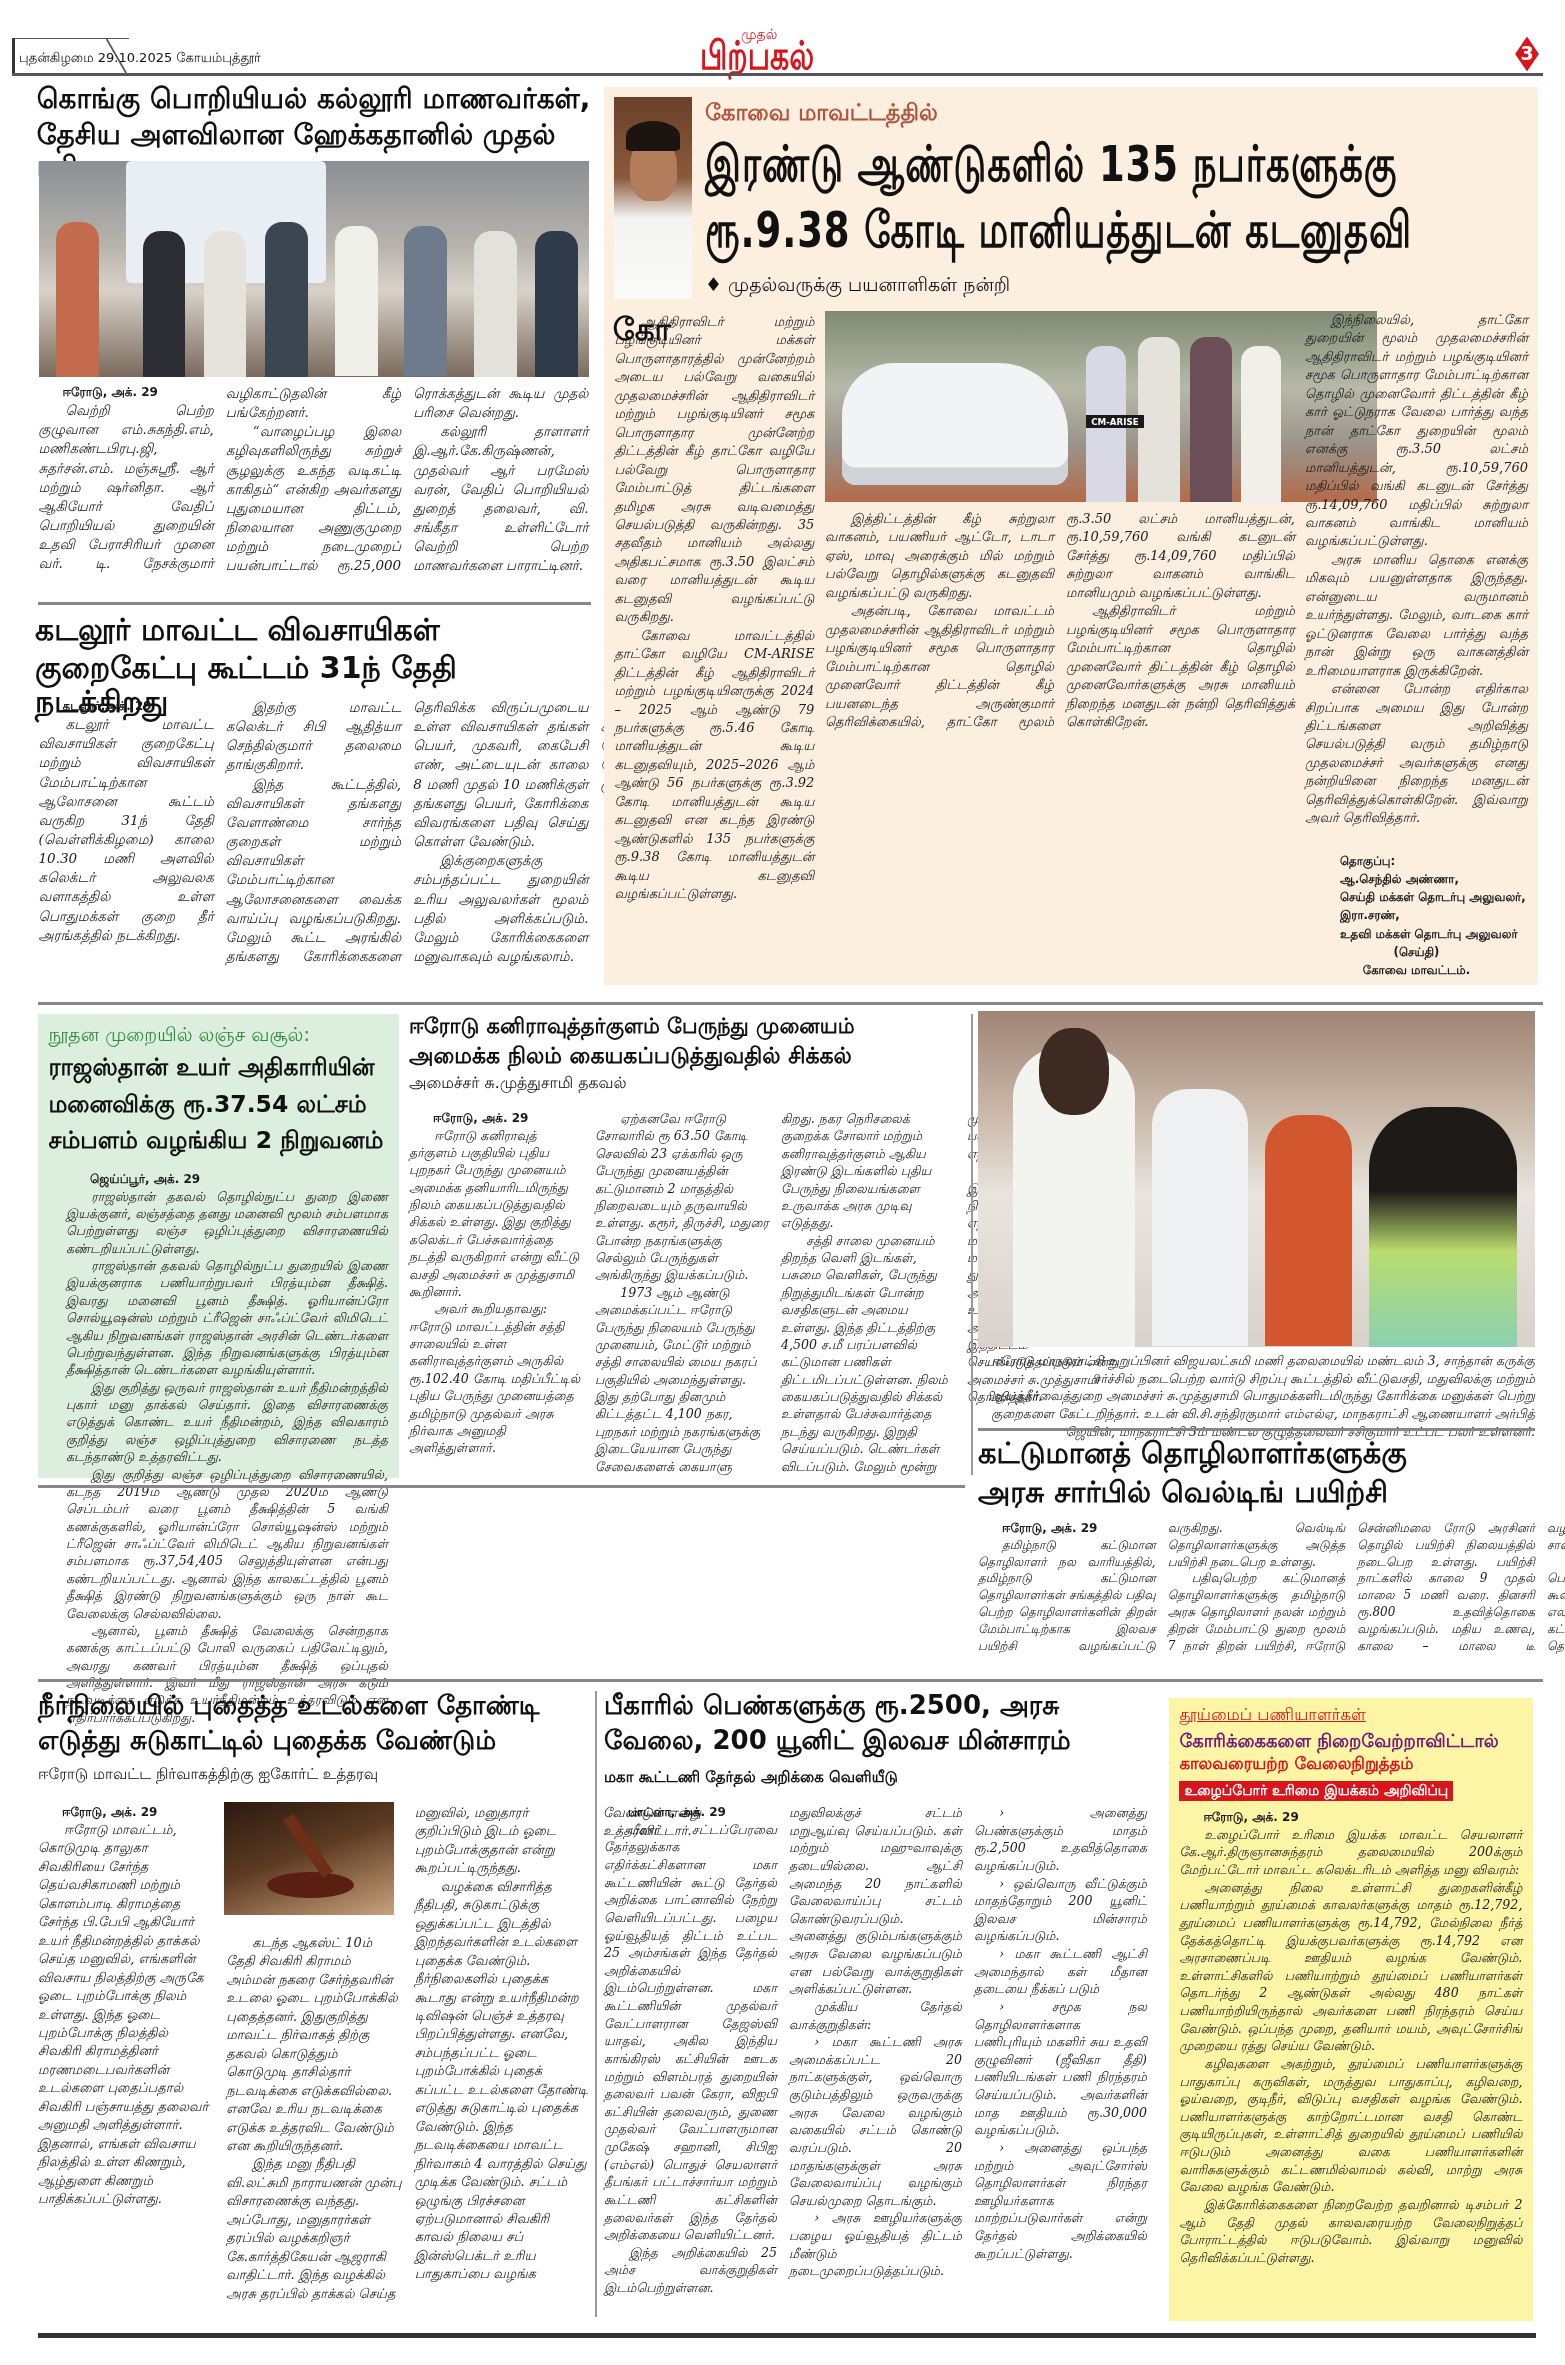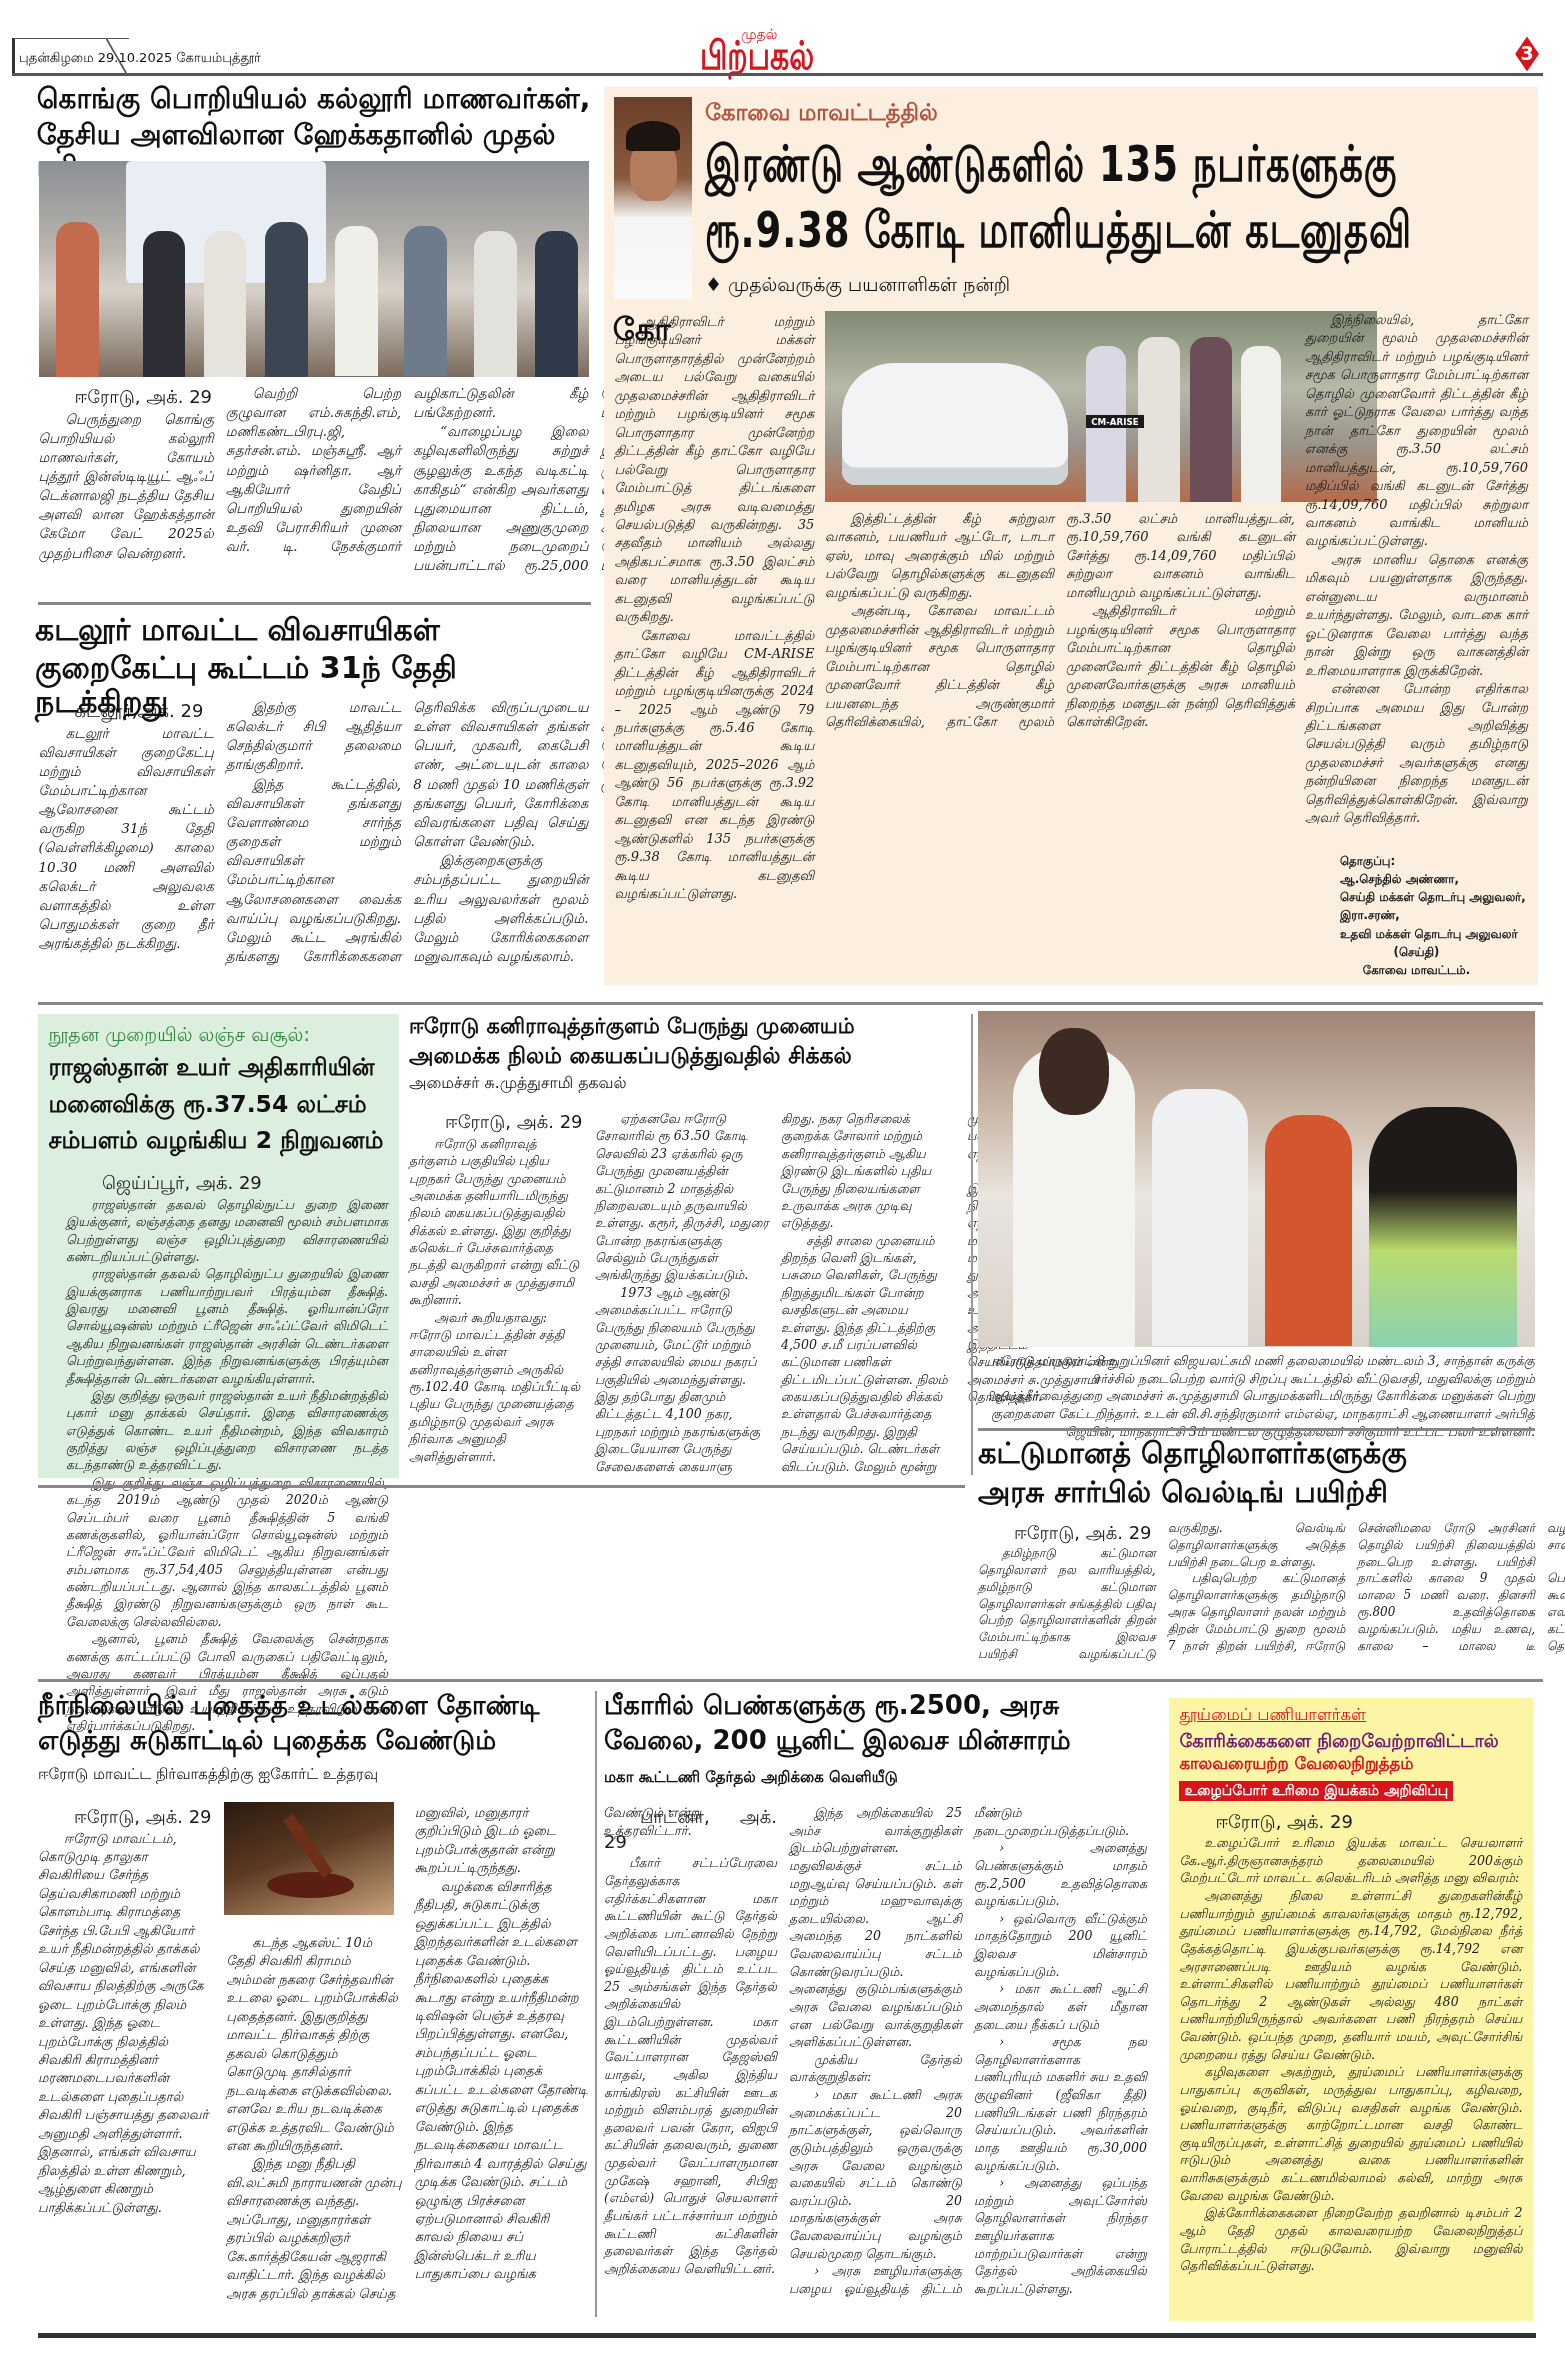--- a/index.html
+++ b/index.html
@@ -2,21 +2,21 @@
 <html style="font-size:14px"><head>
 <meta charset="utf-8">
 <style>
   *{box-sizing:border-box;margin:0;padding:0}
   html,body{width:1565px;height:2366px;background:#fff;overflow:hidden}
   body{font-family:"DejaVu Serif","Liberation Serif",serif;color:#1a1a1a;position:relative}
   .abs{position:absolute}
   .hl{font-family:"DejaVu Sans","Liberation Sans",sans-serif;font-weight:bold;color:#111;line-height:1.15}
   .body-cols{column-gap:12px;font-size:13.5px;line-height:1.42;text-align:justify;font-style:italic}
   .body-cols p{margin:0 0 0 0;text-indent:2em}
-  .body-cols p.dl{text-indent:2em;font-style:normal;font-weight:normal;font-family:"DejaVu Sans","Liberation Sans",sans-serif;font-size:18px}
+  .body-cols p.dl{text-indent:2em;font-style:normal;font-weight:bold;font-family:"DejaVu Sans","Liberation Sans",sans-serif;font-size:12px}
   .rule{position:absolute;background:#888;height:2.6px}
   .rule.dark{background:#333;height:5.2px}
   .vrule{position:absolute;background:#999;width:1.7px}
   .photo{position:absolute;overflow:hidden}
   .caption{font-size:12.6px;line-height:1.4;text-align:right;font-style:italic}
 </style>
 </head>
 <body>
 
 <div class="abs" style="left:0;top:0;width:1565px;height:80px">
@@ -46,21 +46,20 @@
     <div class="abs" style="left:104px;top:70px;width:42px;height:146px;background:#2d2d35;border-radius:17.4px 17.4px 0 0"></div>
     <div class="abs" style="left:165px;top:70px;width:42px;height:146px;background:#e6e3dc;border-radius:17.4px 17.4px 0 0"></div>
     <div class="abs" style="left:226px;top:61px;width:43px;height:155px;background:#3b4652;border-radius:17.4px 17.4px 0 0"></div>
     <div class="abs" style="left:296px;top:65px;width:43px;height:150px;background:#efefea;border-radius:17.4px 17.4px 0 0"></div>
     <div class="abs" style="left:365px;top:65px;width:43px;height:150px;background:#6e7b8c;border-radius:17.4px 17.4px 0 0"></div>
     <div class="abs" style="left:435px;top:70px;width:43px;height:146px;background:#e3e1dc;border-radius:17.4px 17.4px 0 0"></div>
     <div class="abs" style="left:496px;top:70px;width:43px;height:146px;background:#2f3a4a;border-radius:17.4px 17.4px 0 0"></div>
   </div>
   <div class="body-cols abs" style="left:3.5px;top:301px;width:550px;height:200px;columns:3">
     <p class="dl">ஈரோடு, அக். 29</p>
-    <p>பெருந்துறை கொங்கு பொறியியல் கல்லூரி மாணவர்கள், கோயம் புத்தூர் இன்ஸ்டிடியூட் ஆஃப் டெக்னாலஜி நடத்திய தேசிய அளவி லான ஹேக்கத்தான் கேமோ வேட் 2025ல் முதற்பரிசை வென்றனர்.</p>
     <p>வெற்றி பெற்ற குழுவான எம்.சுகந்தி.எம், மணிகண்டபிரபு.ஜி, சுதர்சன்.எம். மஞ்சுஸ்ரீ. ஆர் மற்றும் ஷர்னிதா. ஆர் ஆகியோர் வேதிப் பொறியியல் துறையின் உதவி பேராசிரியர் முனை வர். டி. நேசக்குமார் வழிகாட்டுதலின் கீழ் பங்கேற்றனர்.</p>
     <p>“வாழைப்பழ இலை கழிவுகளிலிருந்து சுற்றுச் சூழலுக்கு உகந்த வடிகட்டி காகிதம்“ என்கிற அவர்களது புதுமையான திட்டம், நிலையான அணுகுமுறை மற்றும் நடைமுறைப் பயன்பாட்டால் ரூ.25,000 ரொக்கத்துடன் கூடிய முதல் பரிசை வென்றது.</p>
     <p>கல்லூரி தாளாளர் இ.ஆர்.கே.கிருஷ்ணன், முதல்வர் ஆர் பரமேஸ் வரன், வேதிப் பொறியியல் துறைத் தலைவர், வி. சங்கீதா உள்ளிட்டோர் வெற்றி பெற்ற மாணவர்களை பாராட்டினர்.</p>
   </div>
 </div>
 <div class="rule" style="left:38px;top:602px;width:553px"></div>
 
 <div class="abs" style="left:35px;top:609px;width:557px;height:374px">
   <div class="hl" style="font-size:30px;margin-top:3.5px">கடலூர் மாவட்ட விவசாயிகள்</div>
   <div class="hl" style="font-size:30px;margin-top:3.5px">குறைகேட்பு கூட்டம் 31ந் தேதி நடக்கிறது</div>

